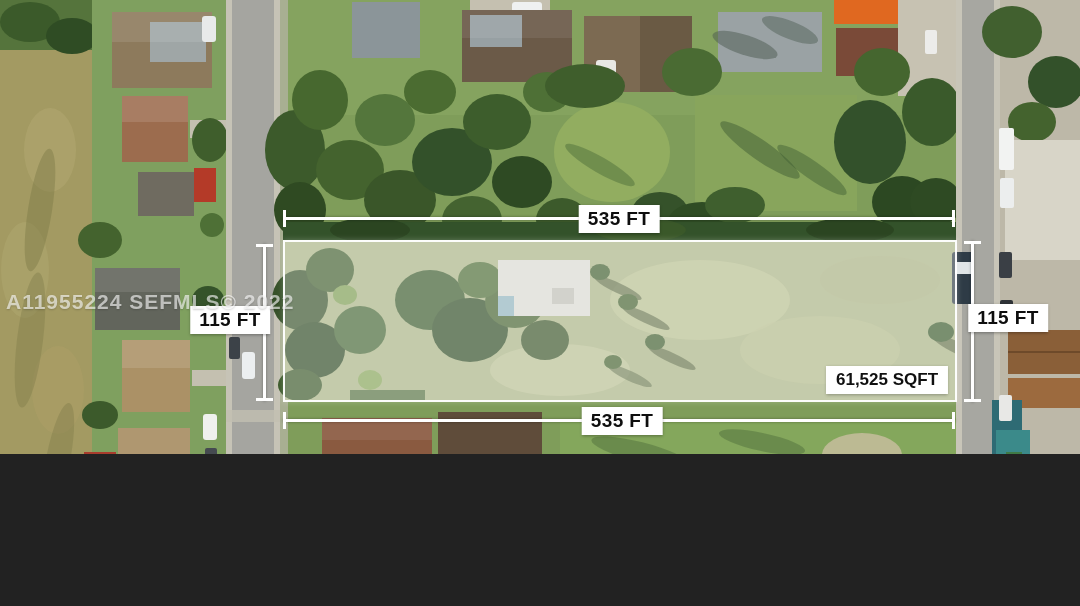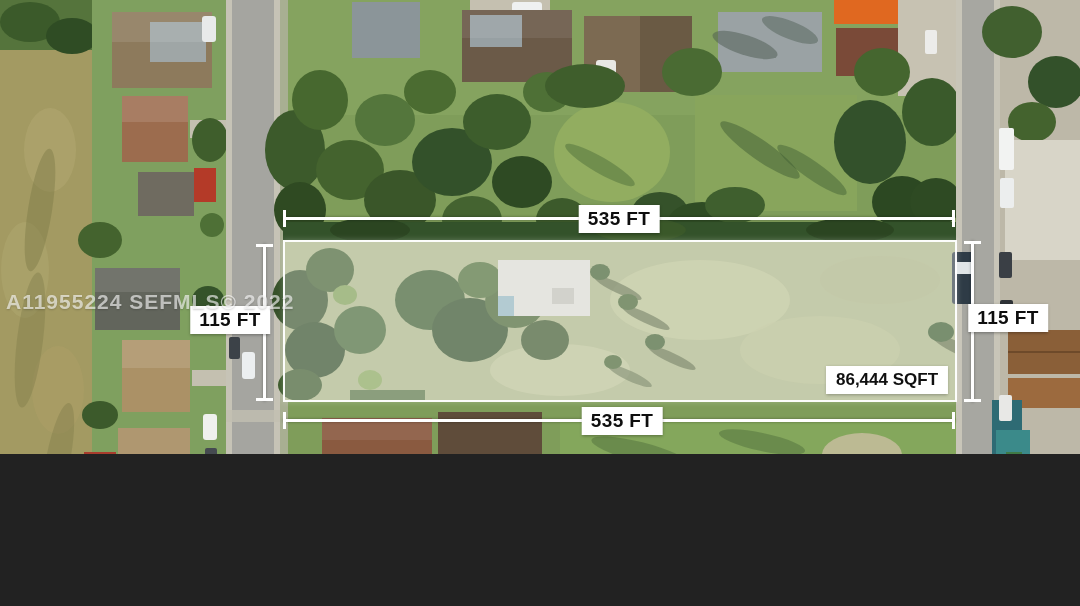--- a/index.html
+++ b/index.html
@@ -253,16 +253,16 @@
   <div class="hline line-top"></div>
   <div class="hline line-bottom"></div>
   <div class="vline line-left"></div>
   <div class="vline line-right"></div>
 
   <div class="mlabel label-top">535 FT</div>
   <div class="mlabel label-bottom">535 FT</div>
   <div class="mlabel label-left">115 FT</div>
   <div class="mlabel label-right">115 FT</div>
 
-  <div class="badge">86,444 SQFT</div>
+  <div class="badge">61,525 SQFT</div>
 
   <div class="watermark">A11955224 SEFMLS© 2022</div>
 </div>
 
 </body></html>

